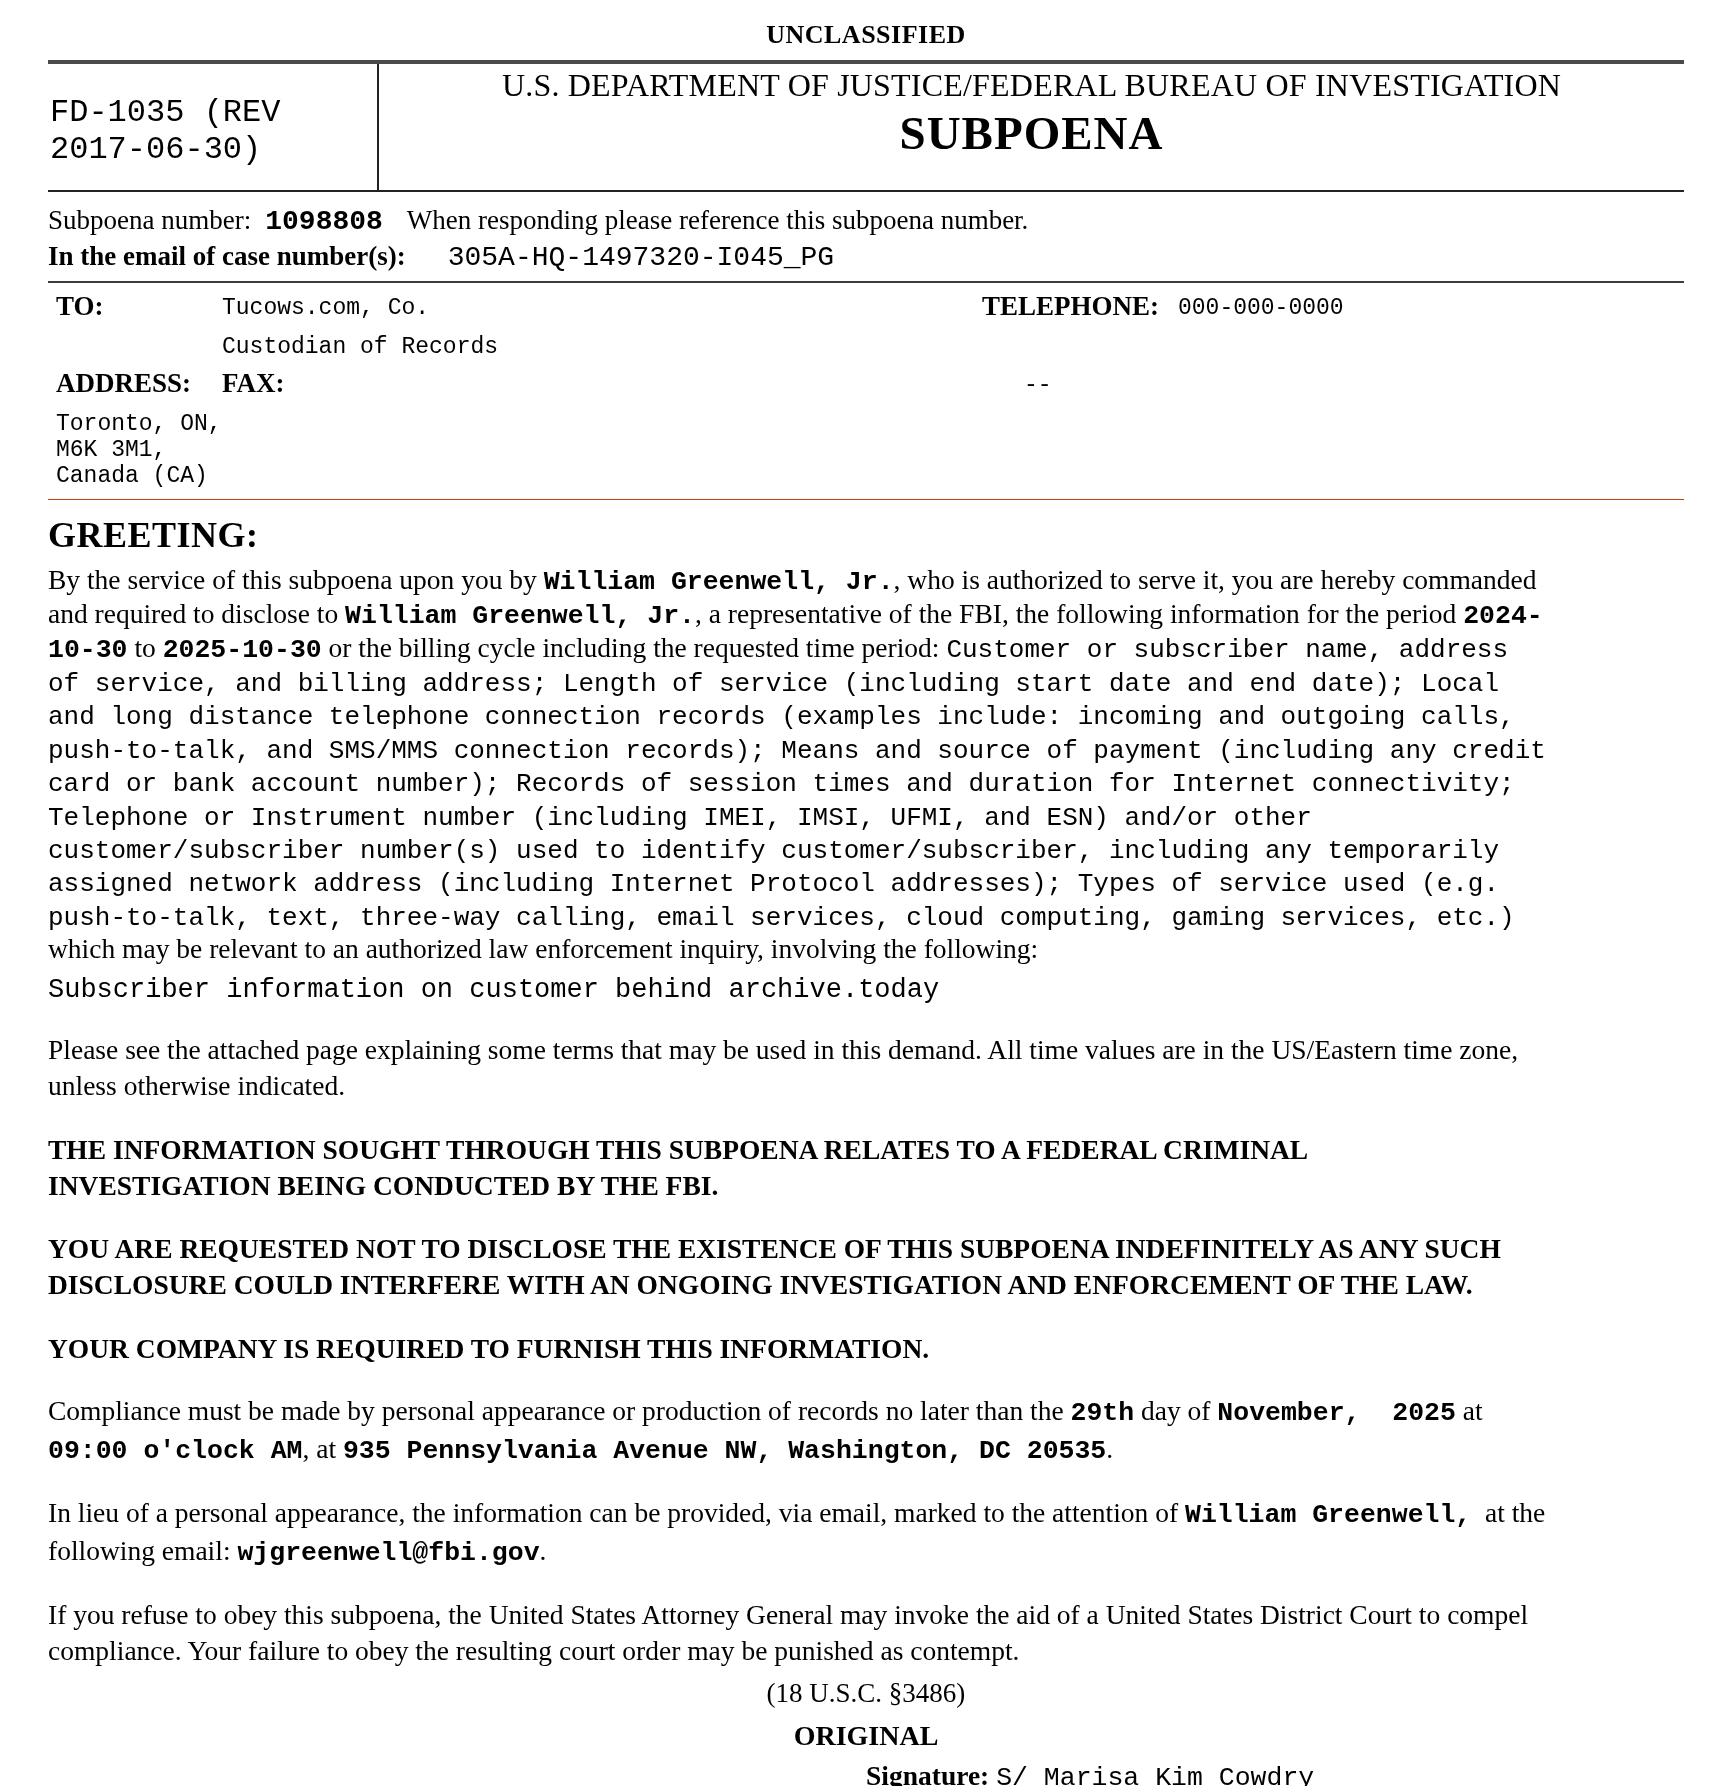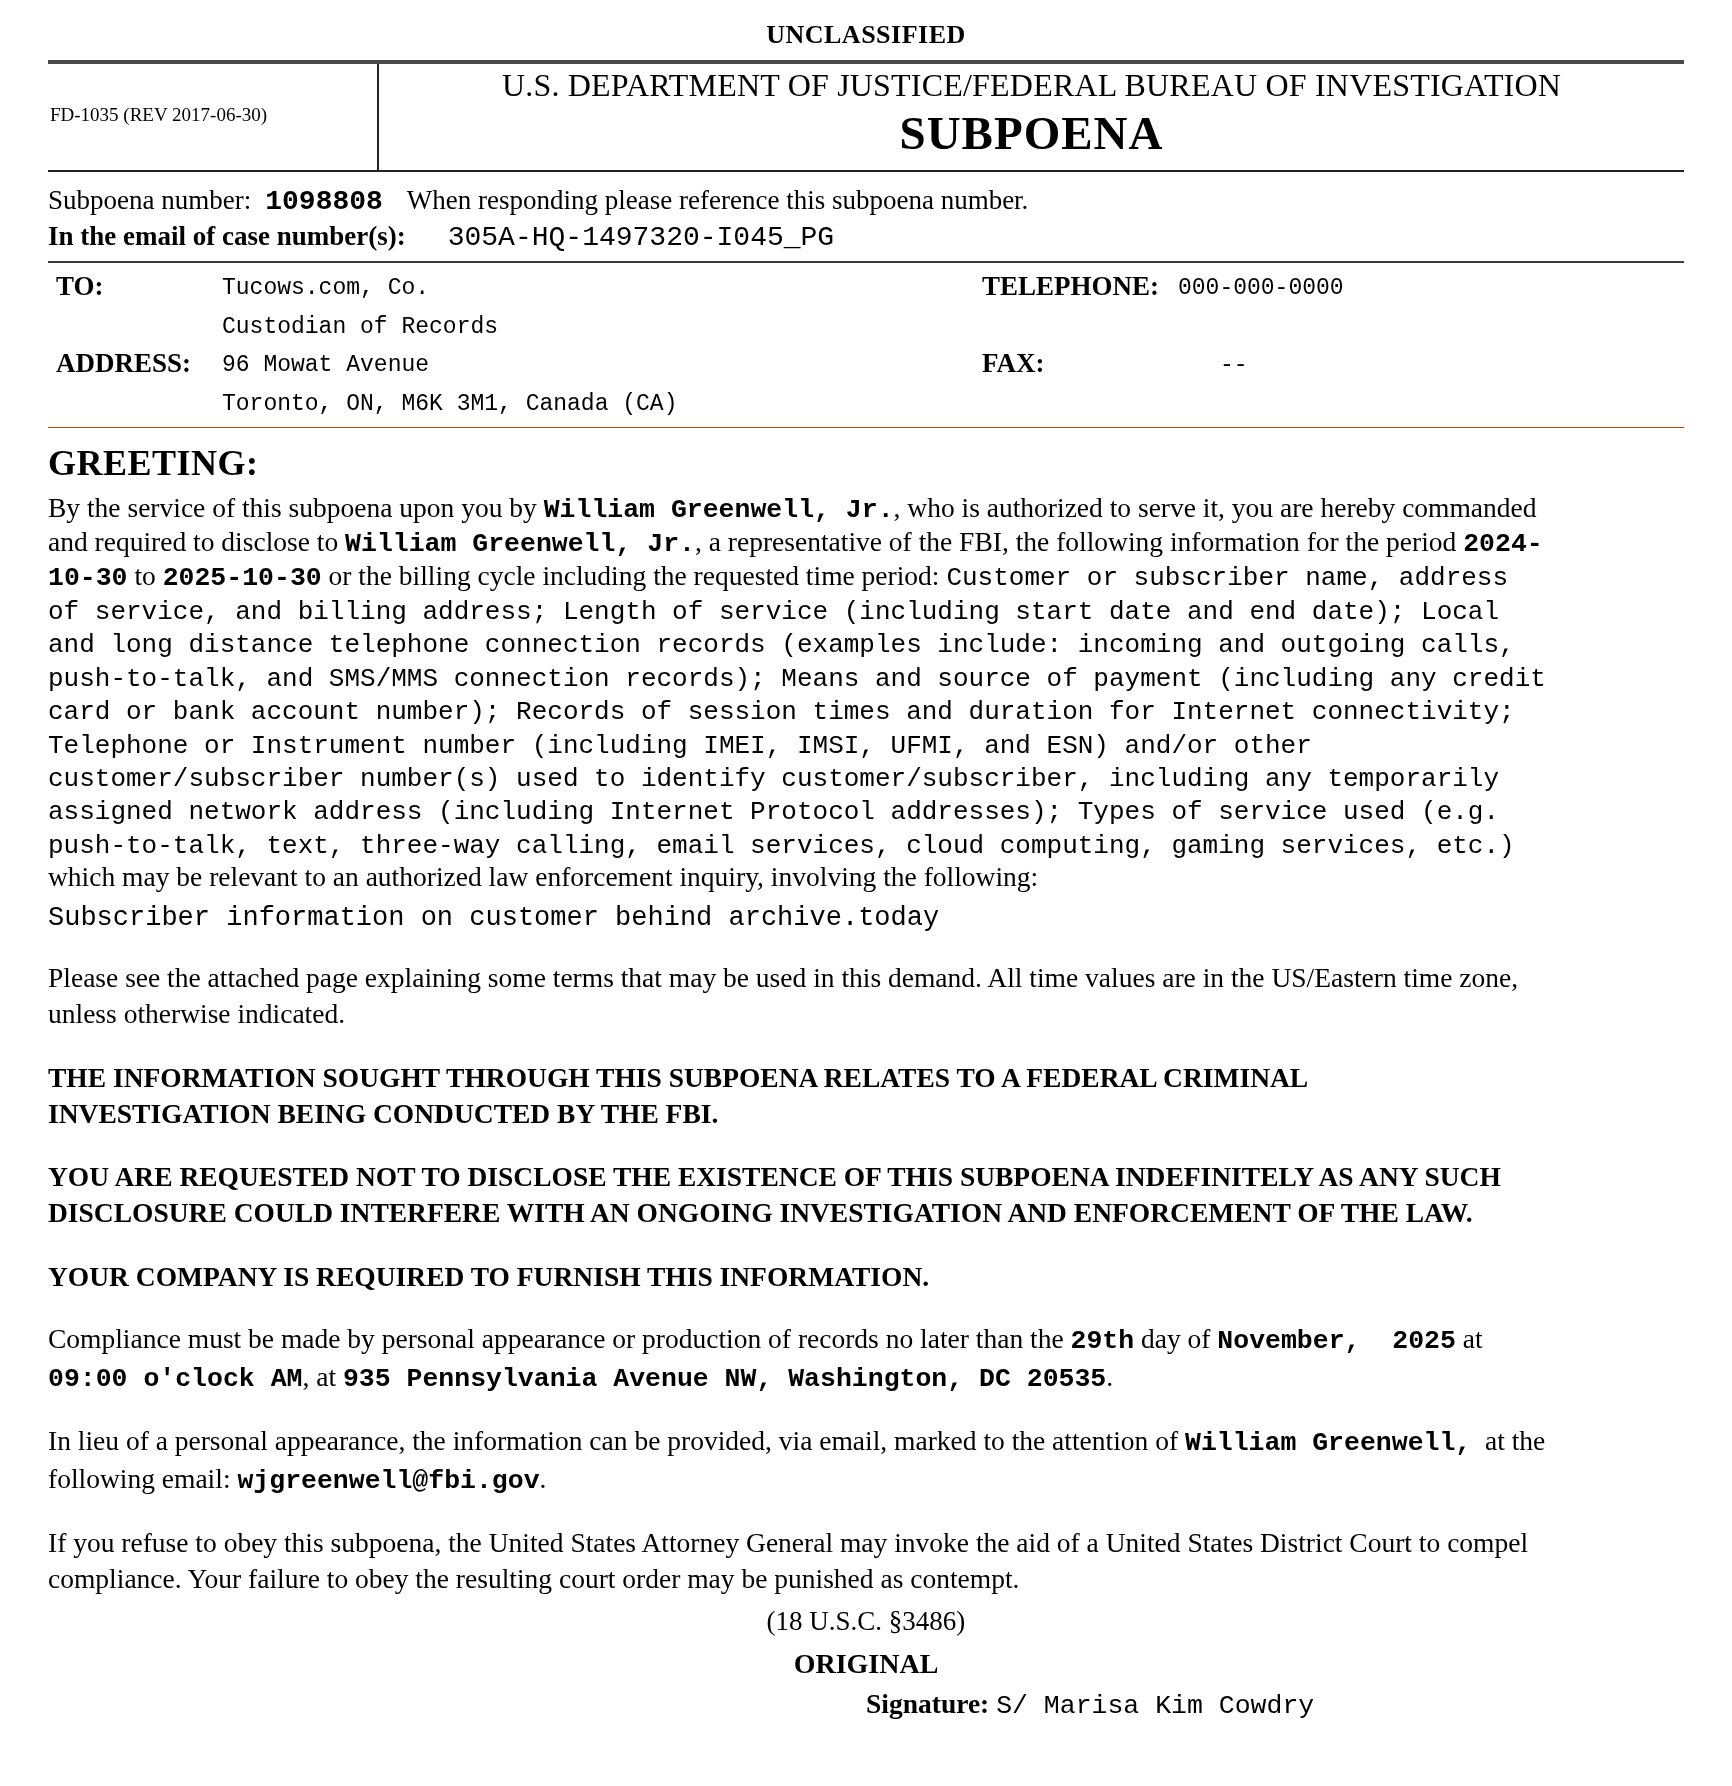--- a/index.html
+++ b/index.html
@@ -13,21 +13,21 @@
   .serifb { font-family:"Liberation Serif", serif; font-weight:bold; }
   .mono   { font-family:"Liberation Mono", monospace; }
   .monob  { font-family:"Liberation Mono", monospace; font-weight:bold; }
   .rich span { white-space: pre-wrap; }
   .rich .mono  { font-size: 26px; }
   .rich .monob { font-size: 26.5px; font-weight:bold; }
 
   .top-unclass { text-align:center; font-weight:bold; font-size:26px; letter-spacing:.5px; margin: 8px 0 10px 0; }
 
   .hdr { display:grid; grid-template-columns: 331px 1fr; border-top: 4px solid #4a4a4a; border-bottom: 2px solid #222; }
-  .hdr-left  { border-right: 2px solid #222; display:flex; align-items:center; font-size:19px; padding: 30px 10px 35px 2px; }
+  .hdr-left  { border-right: 2px solid #222; display:flex; align-items:center; font-size:32px; padding: 30px 10px 22px 2px; font-family: Liberation Mono, monospace; }
   .hdr-right { text-align:center; padding: 3px 6px 10px 6px; }
   .dept-line { font-size: 32px; letter-spacing:.2px; }
   .doc-title { font-size: 47px; font-weight:bold; letter-spacing: 1px; margin-top: 2px; }
 
   .sub-row { margin: 13px 0 4px 0; font-size: 27px; }
   .sub-row .num { font-size: 28px; margin: 0 24px 0 14px; }
   .case-row { font-size: 27px; font-weight:bold; padding-bottom: 8px; border-bottom: 2px solid #3c3c3c; }
   .case-row .case-val { font-weight:normal; font-size: 28px; margin-left: 42px; }
 
   .to-grid { display:grid; grid-template-columns: 166px 760px 196px 1fr; padding: 8px 0 10px 8px; border-bottom: 1px solid #c2410c; row-gap: 8px; }
@@ -76,21 +76,20 @@
     <div class="val mono">Tucows.com, Co.</div>
     <div class="lbl">TELEPHONE:</div>
     <div class="val mono">000-000-0000</div>
 
     <div></div>
     <div class="val mono">Custodian of Records</div>
     <div></div>
     <div></div>
 
     <div class="lbl">ADDRESS:</div>
-    <div class="val mono">96 Mowat Avenue</div>
     <div class="lbl">FAX:</div>
     <div class="val mono" style="padding-left:42px">--</div>
 
     <div></div>
     <div class="val mono">Toronto, ON, M6K 3M1, Canada (CA)</div>
     <div></div>
     <div></div>
   </div>
 
   <div class="greeting">GREETING:</div>

